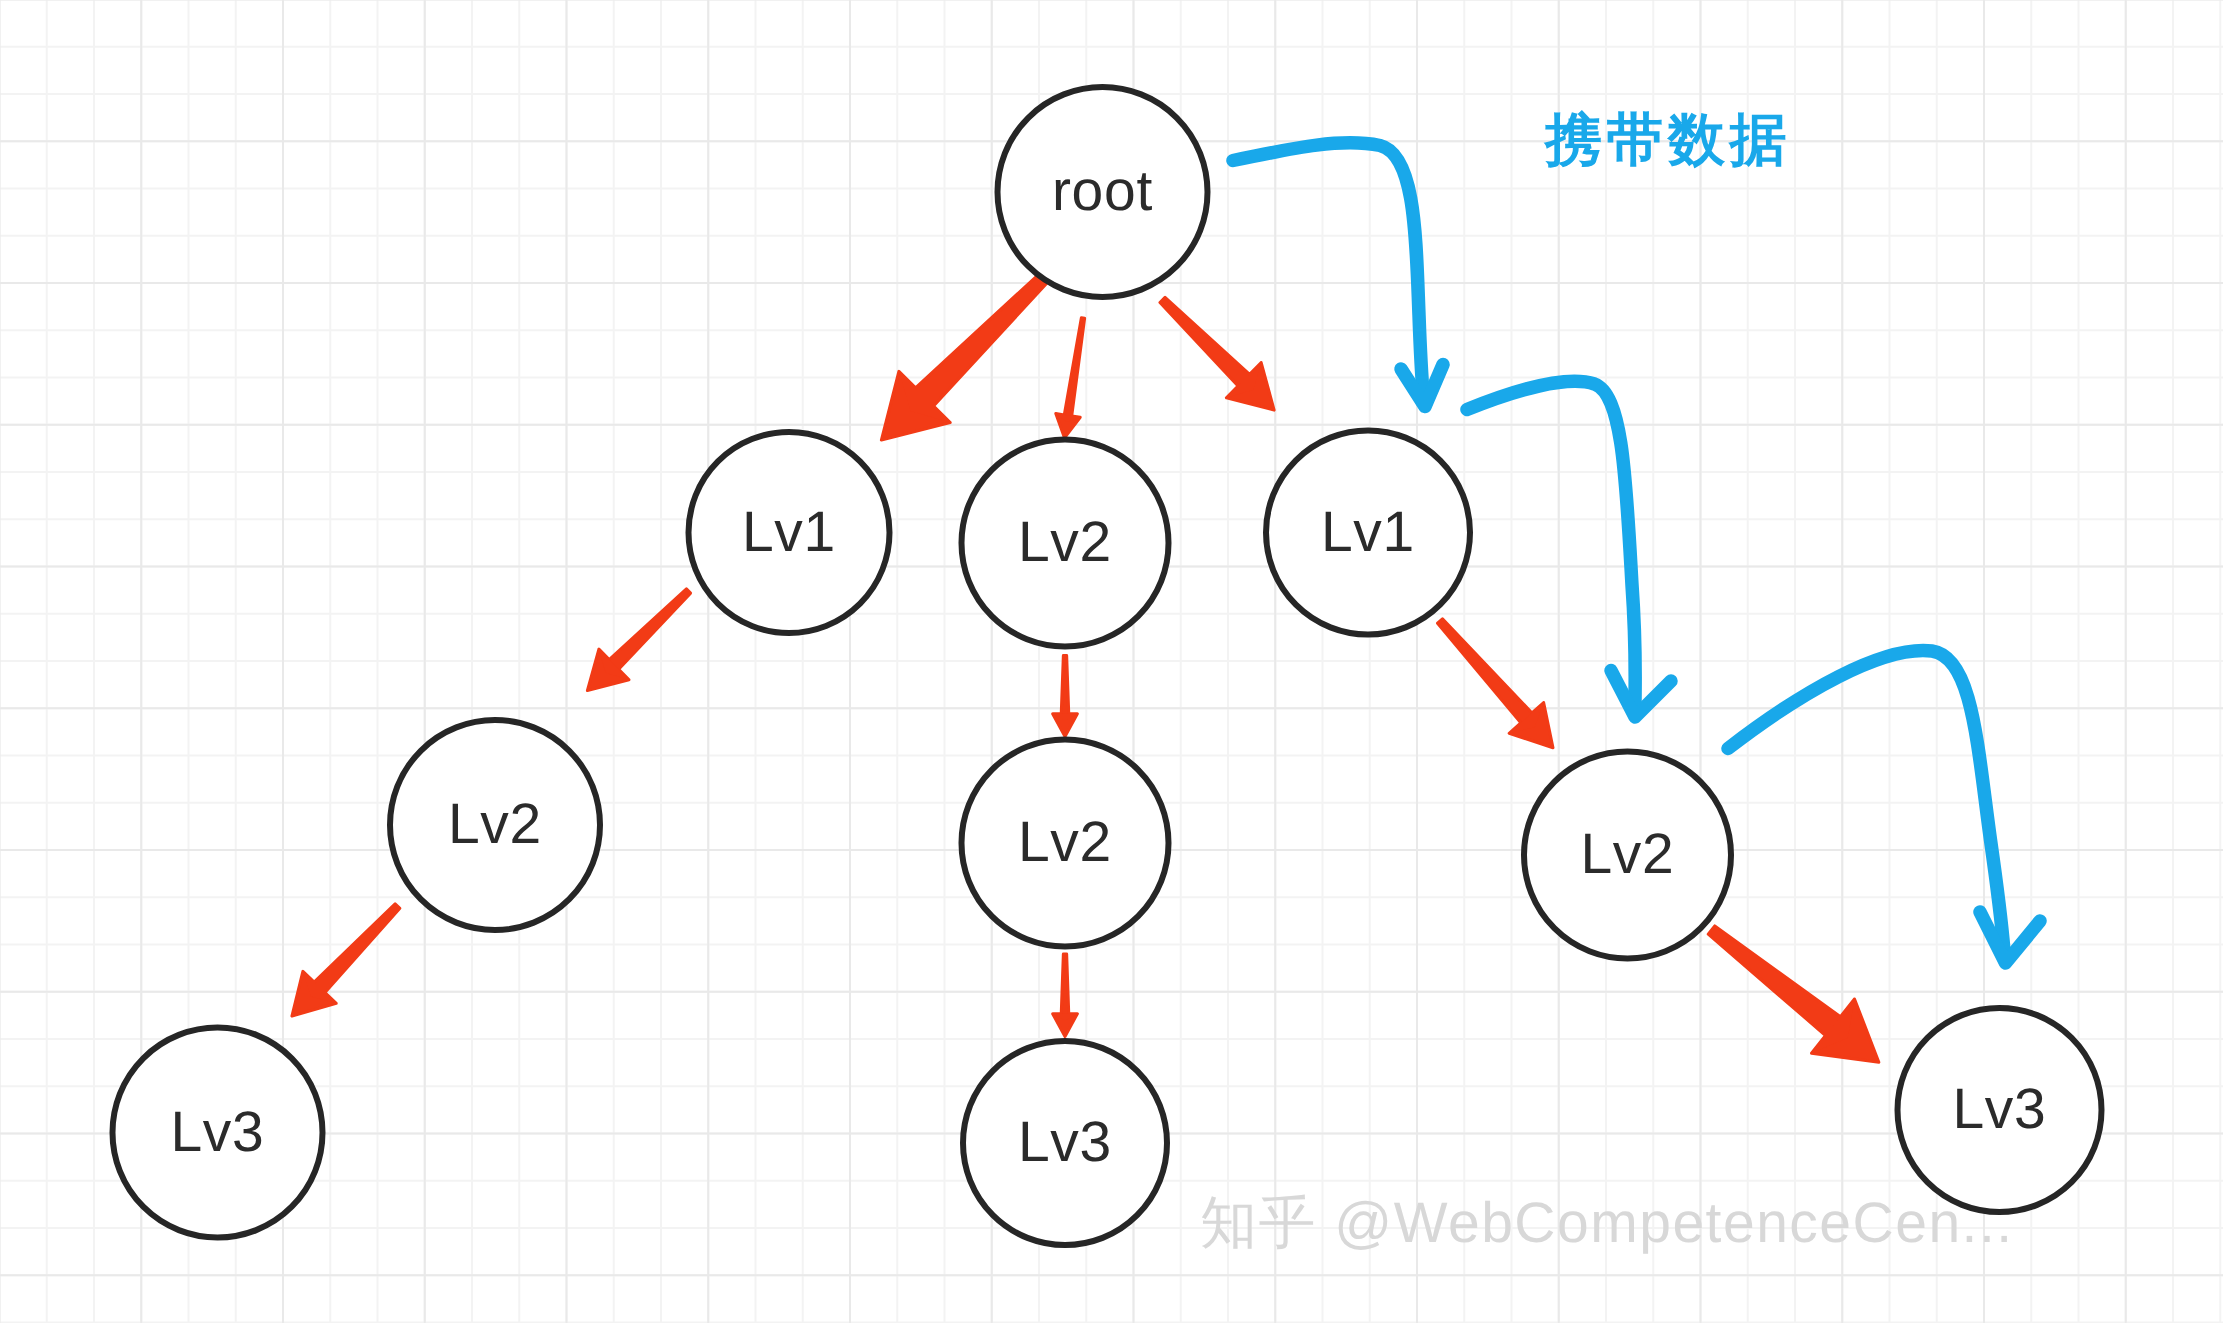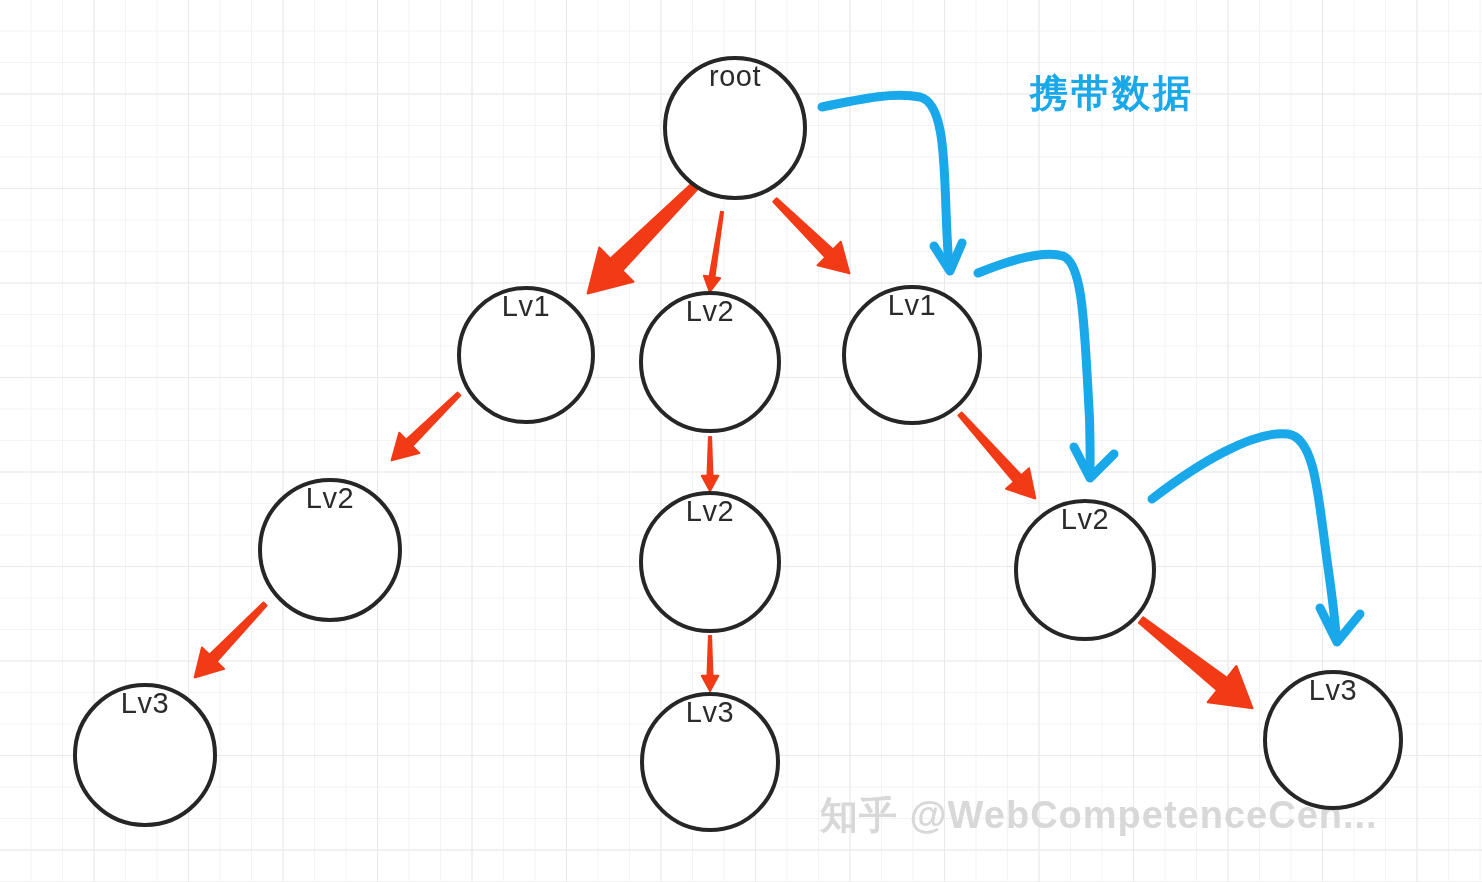--- a/index.html
+++ b/index.html
@@ -32,24 +32,24 @@
     width: 1482px;
     height: 882px;
   }
   .node {
     position: absolute;
     border-radius: 50%;
     background: #ffffff;
     border: 4px solid #262626;
     box-sizing: border-box;
     display: flex;
-    align-items: flex-start;
+    align-items: center;
     justify-content: center;
     color: #2b2b2b;
-    font-size: 29px;
+    font-size: 38px;
     font-family: "Liberation Sans", sans-serif;
     letter-spacing: 0.5px;
     z-index: 5;
   }
   .annotation {
     position: absolute;
     font-size: 38px;
     font-weight: 600;
     letter-spacing: 3px;
     white-space: nowrap;
@@ -129,15 +129,15 @@
       <div class="node" style="left: 640px; top: 692px; width: 140px; height: 140px; border-color: rgb(38, 38, 38); background: rgb(255, 255, 255);">
         <span style="color: rgb(43, 43, 43);">Lv3</span>
       </div>
       <div class="node" style="left: 1263px; top: 670px; width: 140px; height: 140px; border-color: rgb(38, 38, 38); background: rgb(255, 255, 255);">
         <span style="color: rgb(43, 43, 43);">Lv3</span>
       </div>
     </div>
 
   <div class="annotation" style="left: 1030px; top: 55px; color: rgb(25, 168, 234); margin-top: 13px;">携带数据</div>
 
-  <div class="watermark" style="left: 820px; top: 790px; color: rgb(216, 216, 216); font-weight: bold;">知乎 @WebCompetenceCen...</div>
+  <div class="watermark" style="left: 800px; top: 790px; color: rgb(216, 216, 216);">知乎 @WebCompetenceCen...</div>
 
 </div>
 
 </body></html>

